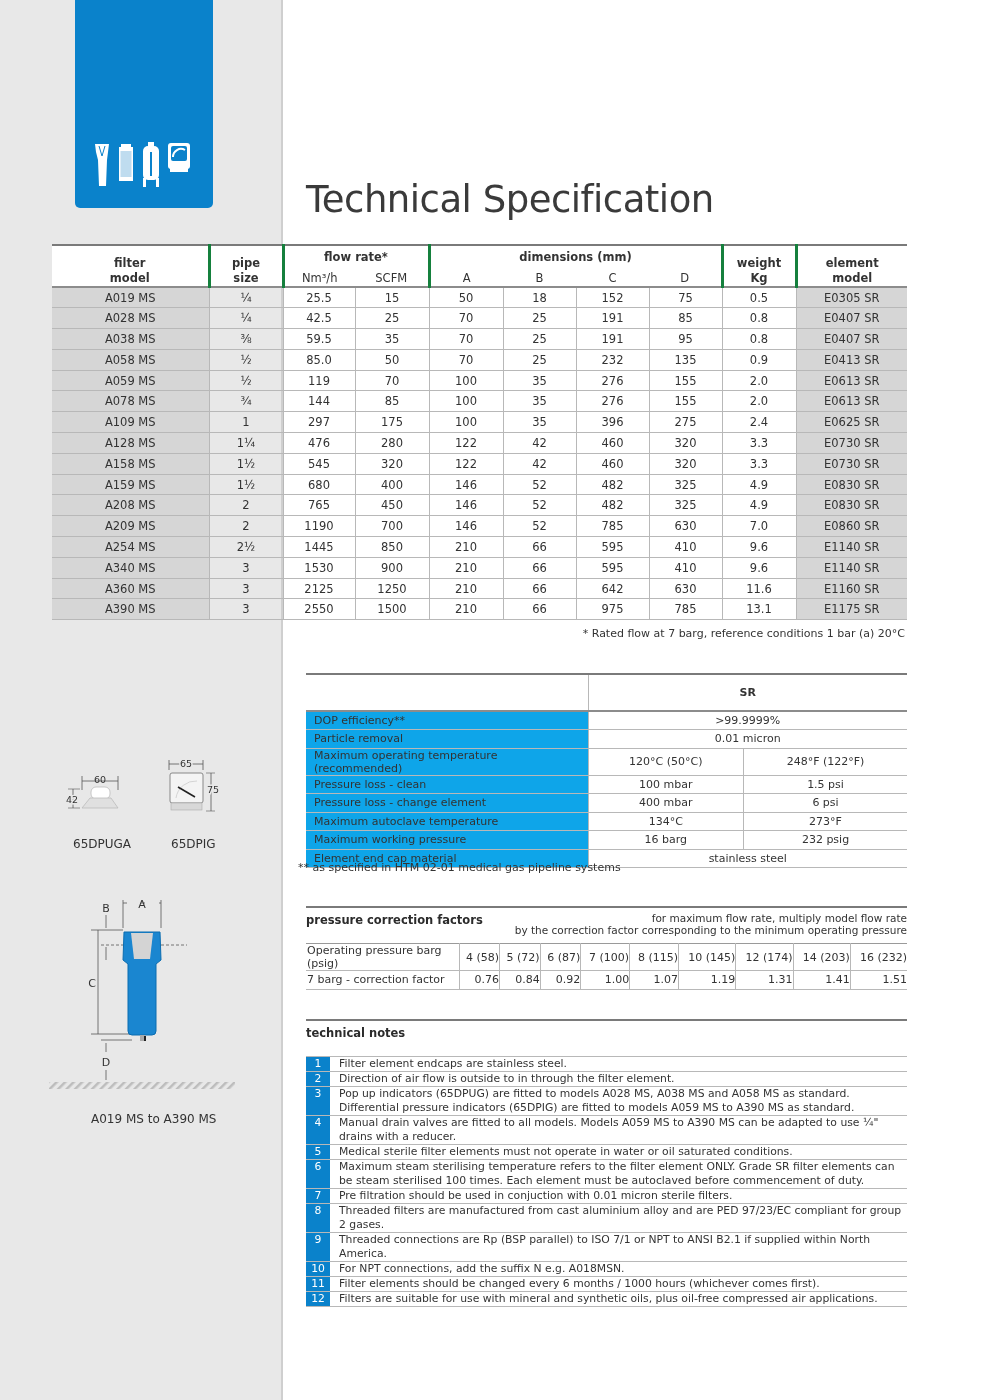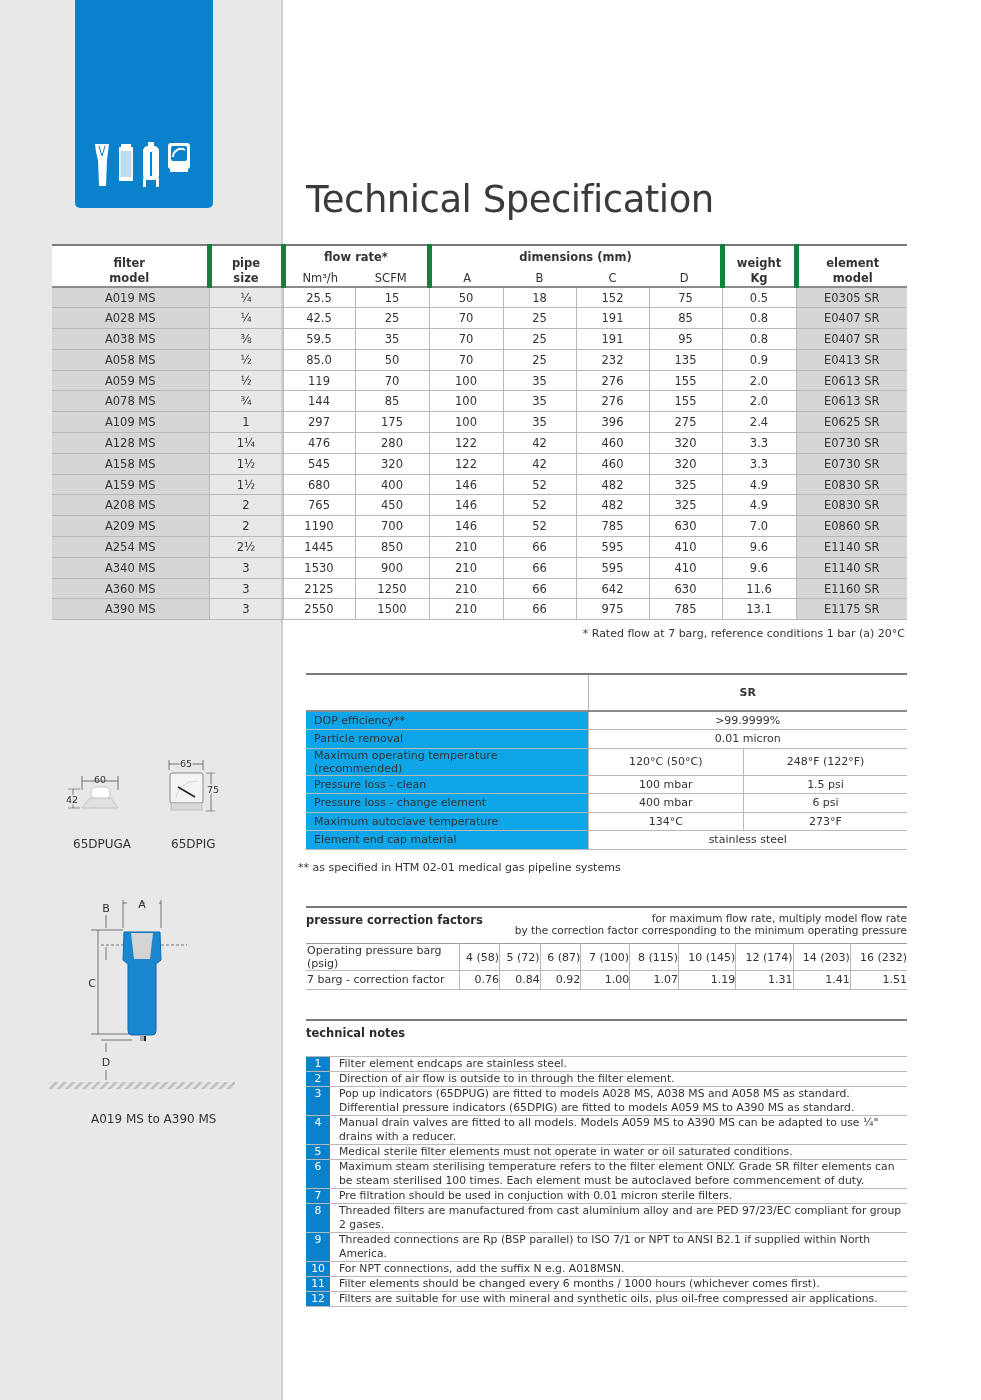--- a/index.html
+++ b/index.html
@@ -14,21 +14,21 @@
 
   
   table { border-collapse: collapse; }
   .main-table { position: absolute; left: 52px; top: 244px; width: 855px; font-size: 11.5px; }
   .main-table th { font-weight: bold; font-size: 11.5px; color: #333; background: #fff; text-align: center; vertical-align: top; }
   .main-table thead tr:first-child th { border-top: 2px solid #7a7a7a; }
   .main-table thead { border-bottom: 2px solid #8c8c8c; }
   .main-table td { height: 20.8px; text-align: center; border-bottom: 1px solid #b8b8b8; border-right: 1px solid #b8b8b8; color: #333; }
   .main-table td.grey { background: #d6d6d6; }
   .main-table td:last-child { border-right: none; }
-  .main-table th.vb { border-right: 5px solid #15803d; }
+  .main-table th.vb { border-right: 3px solid #15803d; }
   .main-table th.sub { font-weight: normal; font-size: 11.5px; padding-top: 4px; height: 22px; vertical-align: middle;}
   .main-table th.grp { height: 20px; padding-top: 4px; }
   .footnote1 { position: absolute; right: 76px; top: 627px; font-size: 11px; color: #333; }
 
   
   .sr-table { position: absolute; left: 306px; top: 673px; width: 601px; font-size: 11px; }
   .sr-table tr:first-child td { border-top: 2px solid #7a7a7a; height: 37px; border-bottom: 2px solid #8c8c8c; font-weight: bold; }
   .sr-table td { height: 18.5px; border-bottom: 1px solid #b8b8b8; color: #333; text-align: center; }
   .sr-table td.lab { text-align: left; background: #0ea5e9; padding-left: 8px; width: 282px; border-right: 1px solid #b8b8b8; }
   .sr-table td.head-lab { background: #fff; border-right: 1px solid #b8b8b8; }
@@ -422,20 +422,25 @@
         <td class="lab">Pressure loss - change element</td>
         <td class="mid">400 mbar</td>
         <td>6 psi</td>
       </tr>
       <tr>
         <td class="lab">Maximum autoclave temperature</td>
         <td class="mid">134°C</td>
         <td>273°F</td>
       </tr>
       <tr>
+        <td class="lab">Maximum working pressure</td>
+        <td class="mid">16 barg</td>
+        <td>232 psig</td>
+      </tr>
+      <tr>
         <td class="lab">Element end cap material</td>
         <td colspan="2">stainless steel</td>
       </tr>
     </tbody>
 </table>
 <div class="footnote2">** as specified in HTM 02-01 medical gas pipeline systems</div>
 
 <div class="pc-wrap">
   <div class="pc-title">pressure correction factors</div>
   <div class="pc-note">

